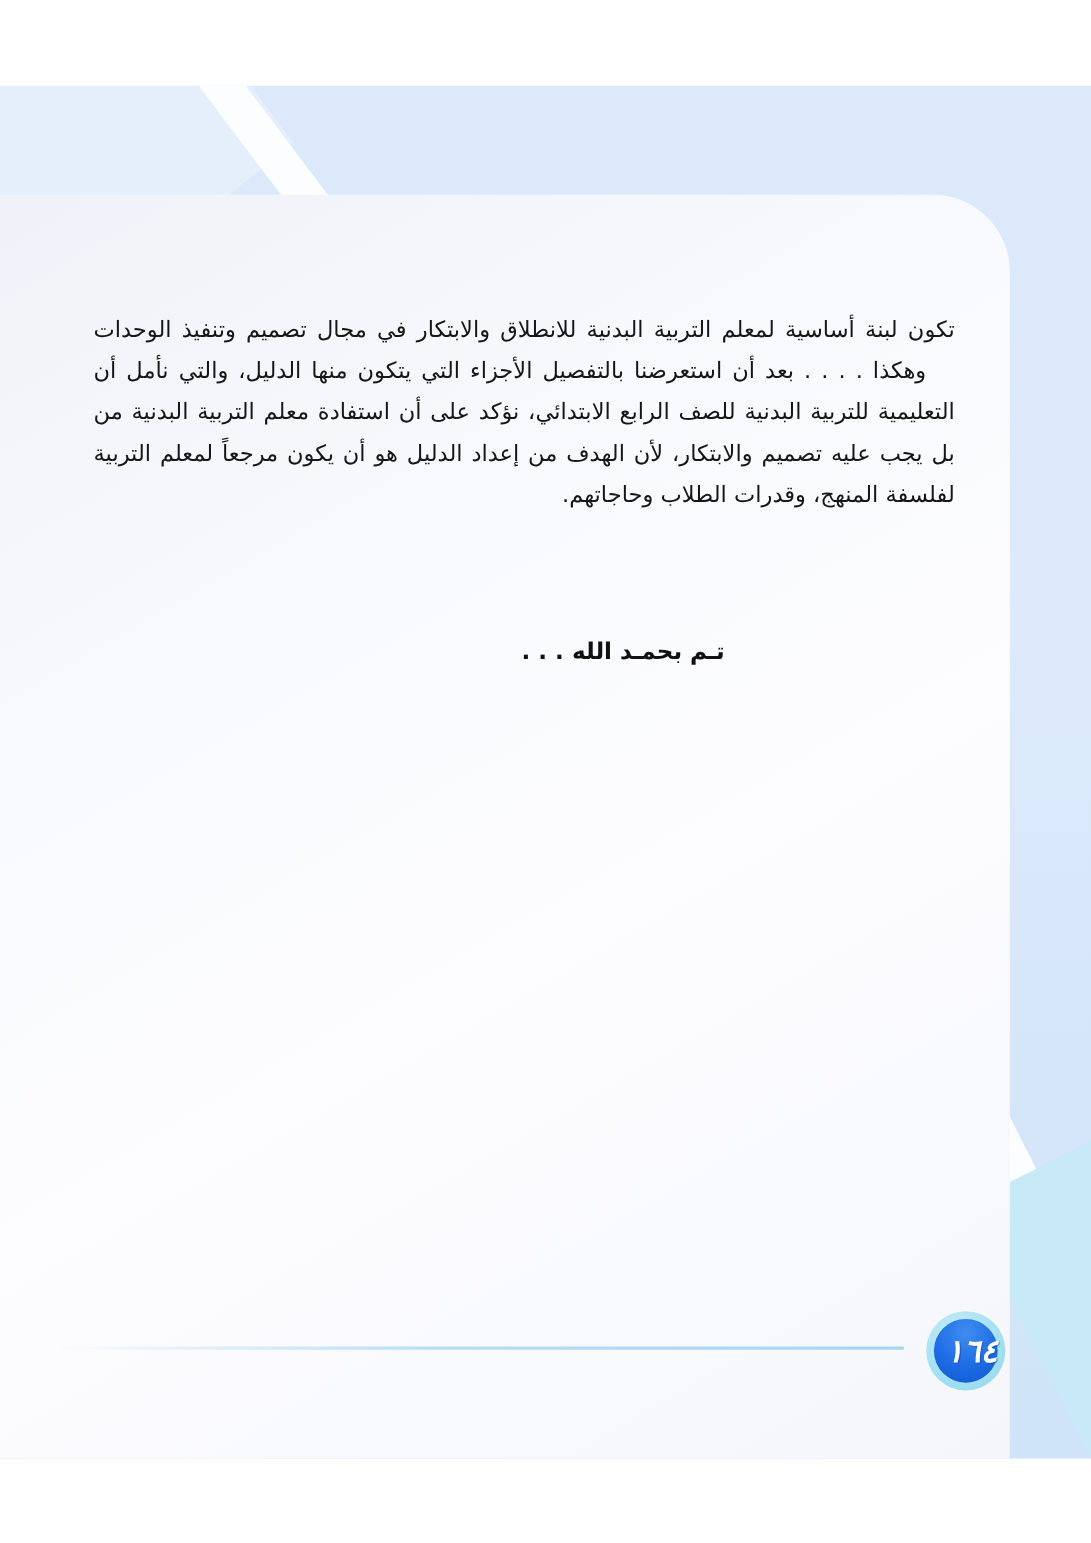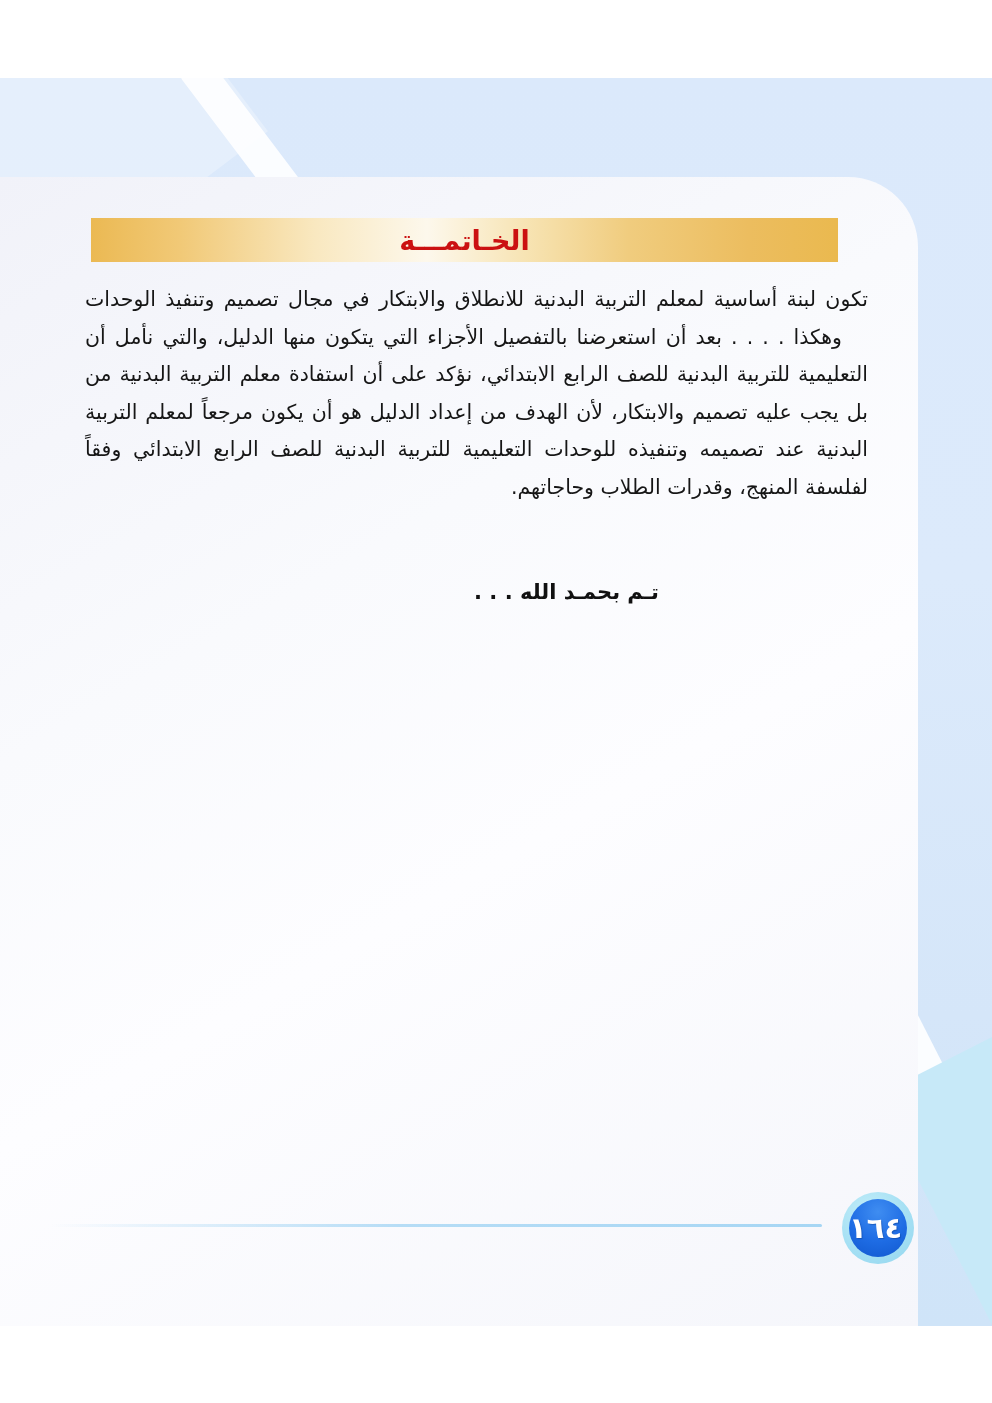--- a/index.html
+++ b/index.html
@@ -83,21 +83,21 @@
   }
   .badge{
     position:absolute;left:842px;top:1192px;width:72px;height:72px;
     border-radius:50%;
     background:radial-gradient(circle at 38% 30%,#c4eef9 0%,#a5e0f4 55%,#93d6ee 100%);
     display:flex;align-items:center;justify-content:center;
   }
   .badge-core{
     width:58px;height:58px;border-radius:50%;
     background:radial-gradient(circle at 50% 22%,#3f8df1 0%,#1e6ce4 55%,#1158ce 100%);
-    display:flex;align-items:center;justify-content:flex-start;
+    display:flex;align-items:center;justify-content:flex-end;font-style:italic;
   }
   .badge-num{
     color:#ffffff;font-size:29px;font-weight:bold;line-height:1;
     text-shadow:1px 1px 1px rgba(10,60,140,0.45);
     direction:rtl;
   }
 </style>
 </head>
 <body>
 
@@ -105,30 +105,26 @@
 
   <div class="bg">
     <div class="sheen"></div>
     <div class="stripe-top"></div>
     <div class="stripe-right-white"></div>
     <div class="stripe-right-cyan"></div>
   </div>
 
   <div class="card">
 
-    <div class="banner">
-      <div class="banner-title">الخـاتمـــة</div>
-    </div>
 
     <div class="para">
       <div class="pline">تكون لبنة أساسية لمعلم التربية البدنية للانطلاق والابتكار في مجال تصميم وتنفيذ الوحدات</div>
       <div class="pline first">وهكذا . . . .  بعد أن استعرضنا بالتفصيل الأجزاء التي يتكون منها الدليل، والتي نأمل أن</div>
       <div class="pline">التعليمية للتربية البدنية للصف الرابع الابتدائي، نؤكد على أن استفادة معلم التربية البدنية من</div>
       <div class="pline">بل يجب عليه تصميم والابتكار، لأن الهدف من إعداد الدليل هو أن يكون مرجعاً لمعلم التربية</div>
-      <div class="pline">البدنية عند تصميمه وتنفيذه للوحدات التعليمية للتربية البدنية للصف الرابع الابتدائي وفقاً</div>
       <div class="pline last">لفلسفة المنهج، وقدرات الطلاب وحاجاتهم.</div>
     </div>
 
     <div class="closing">
       <span class="closing-inner">تـم بحمـد الله . . .</span>
     </div>
 
   </div>
 
   <div class="rule"></div>

